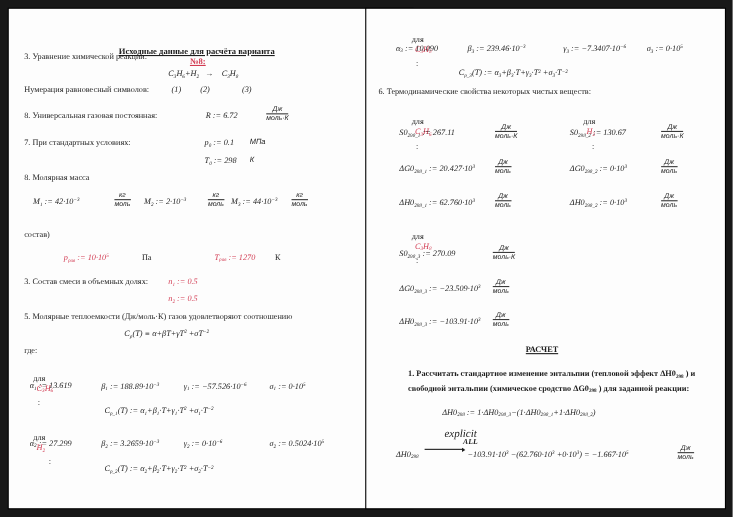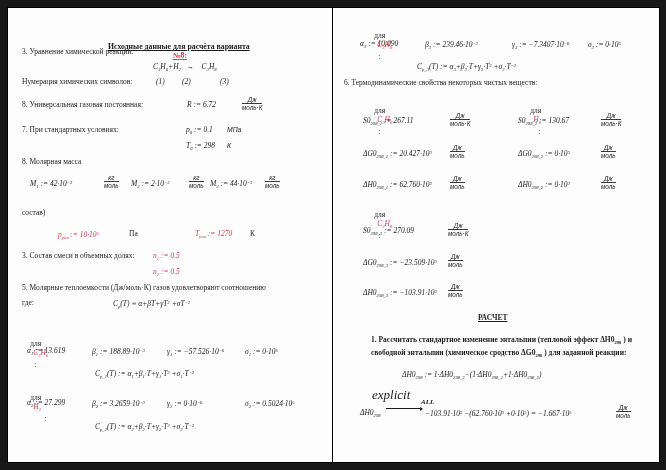--- a/index.html
+++ b/index.html
@@ -43,21 +43,21 @@
 
   <div class="page page-left">
 
     <div class="el title" style="left:30px;top:25px;width:270px;">
       <span>Исходные данные для расчёта варианта</span>
       <span class="red" style="margin-left:2px">№8:</span>
     </div>
 
     <div class="el" style="left:14px;top:39px">3. Уравнение химической реакции:</div>
     <div class="el math" style="left:145px;top:54px">C<sub>3</sub>H<sub>6</sub>+H<sub>2</sub>   →    C<sub>3</sub>H<sub>8</sub></div>
-    <div class="el" style="left:14px;top:69px">Нумерация химических символов:</div>
+    <div class="el" style="left:14px;top:69px">Нумерация равновесный символов:</div>
     <div class="el math" style="left:148px;top:69px">(1)</div>
     <div class="el math" style="left:174px;top:69px">(2)</div>
     <div class="el math" style="left:212px;top:69px">(3)</div>
 
     <div class="el" style="left:14px;top:92px">8. Универсальная газовая постоянная:</div>
     <div class="el math" style="left:179px;top:92px">R := 6.72</div>
     <div class="frac" style="left:234px;top:88px">
       <span class="num">Дж</span>
       <span class="den">моль·К</span>
     </div>
@@ -90,21 +90,21 @@
     <div class="el" style="left:121px;top:221px">Па</div>
     <div class="el math red" style="left:187px;top:221px">T<sub>рав</sub> := 1270</div>
     <div class="el" style="left:242px;top:221px">К</div>
 
     <div class="el" style="left:14px;top:243px">3. Состав смеси в объемных долях:</div>
     <div class="el math red" style="left:145px;top:243px">n<sub>1</sub> := 0.5</div>
     <div class="el math red" style="left:145px;top:259px">n<sub>2</sub> := 0.5</div>
 
     <div class="el" style="left:14px;top:275px">5. Молярные теплоемкости (Дж/моль·К) газов удовлетворяют соотношению</div>
     <div class="el math" style="left:105px;top:290px">C<sub>p</sub>(T) ≡ α+βT+γT<sup>2</sup> +σT<sup>−2</sup></div>
-    <div class="el" style="left:14px;top:290px">где:</div>
+    <div class="el" style="left:14px;top:306px">где:</div>
 
     <div class="el" style="left:11px;top:322px">
       <span>для</span>
       <span class="math red" style="margin-left:3px">C<sub>3</sub>H<sub>6</sub></span>
       <span style="margin-left:4px">:</span>
     </div>
     <div class="el math" style="left:19px;top:338px">α<sub>1</sub> := 13.619</div>
     <div class="el math" style="left:84px;top:338px">β<sub>1</sub> := 188.89·10<sup>−3</sup></div>
     <div class="el math" style="left:159px;top:338px">γ<sub>1</sub> := −57.526·10<sup>−6</sup></div>
     <div class="el math" style="left:237px;top:338px">σ<sub>1</sub> := 0·10<sup>5</sup></div>
@@ -209,21 +209,21 @@
       <span class="den">моль</span>
     </div>
 
     <div class="el bold underline" style="left:118px;top:305px">РАСЧЕТ</div>
 
     <div class="el bold" style="left:11px;top:327px">1. Рассчитать стандартное изменение энтальпии (тепловой эффект ΔH0<sub>298</sub> ) и</div>
     <div class="el bold" style="left:11px;top:340px">свободной энтальпии (химическое сродство ΔG0<sub>298</sub> ) для заданной реакции:</div>
 
     <div class="el math" style="left:69px;top:362px">ΔH0<sub>298</sub> := 1·ΔH0<sub>298_3</sub>−(1·ΔH0<sub>298_1</sub>+1·ΔH0<sub>298_2</sub>)</div>
 
-    <div class="el math" style="left:39px;top:382px;font-size:13px">explicit</div>
+    <div class="el math" style="left:71px;top:382px;font-size:10px">explicit</div>
     <div class="el math bold" style="left:61px;top:390px;font-size:7px">ALL</div>
     <div class="shaft" style="left:53px;top:395px;width:36px;height:5px"></div>
     <div class="el math" style="left:27px;top:400px">ΔH0<sub>298</sub></div>
     <div class="el math" style="left:92px;top:400px">−103.91·10<sup>3</sup> −(62.760·10<sup>3</sup> +0·10<sup>3</sup>) = −1.667·10<sup>5</sup></div>
     <div class="frac" style="left:283px;top:396px">
       <span class="num">Дж</span>
       <span class="den">моль</span>
     </div>
   </div>
 </div>

